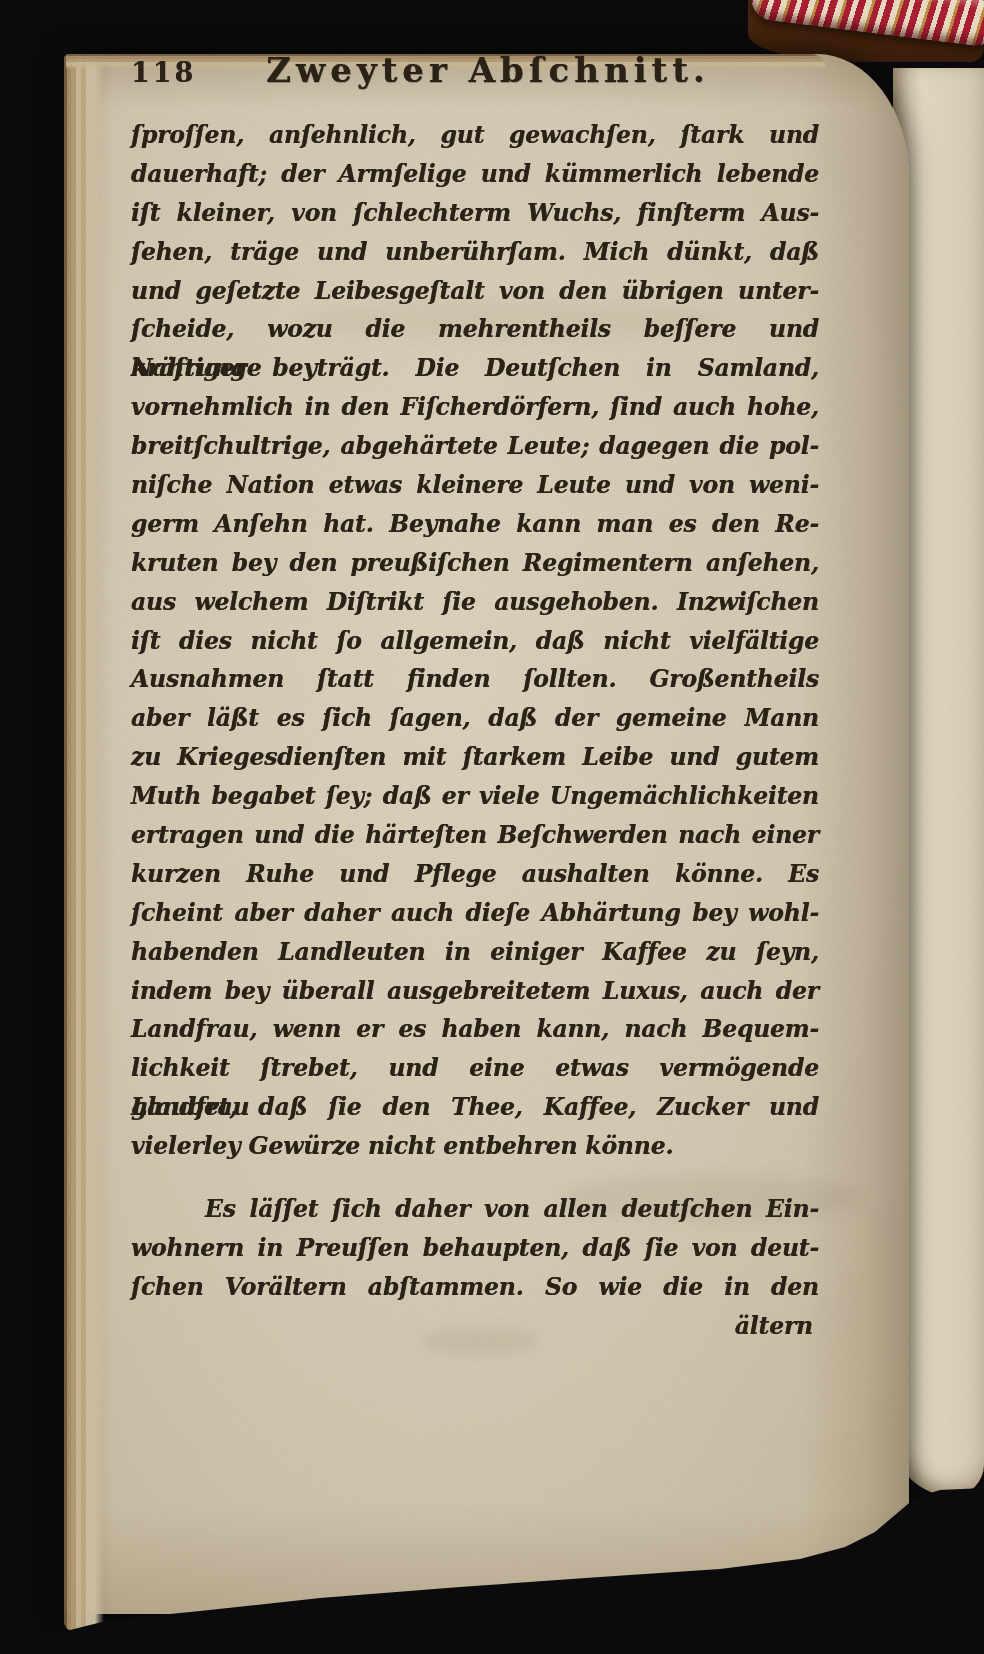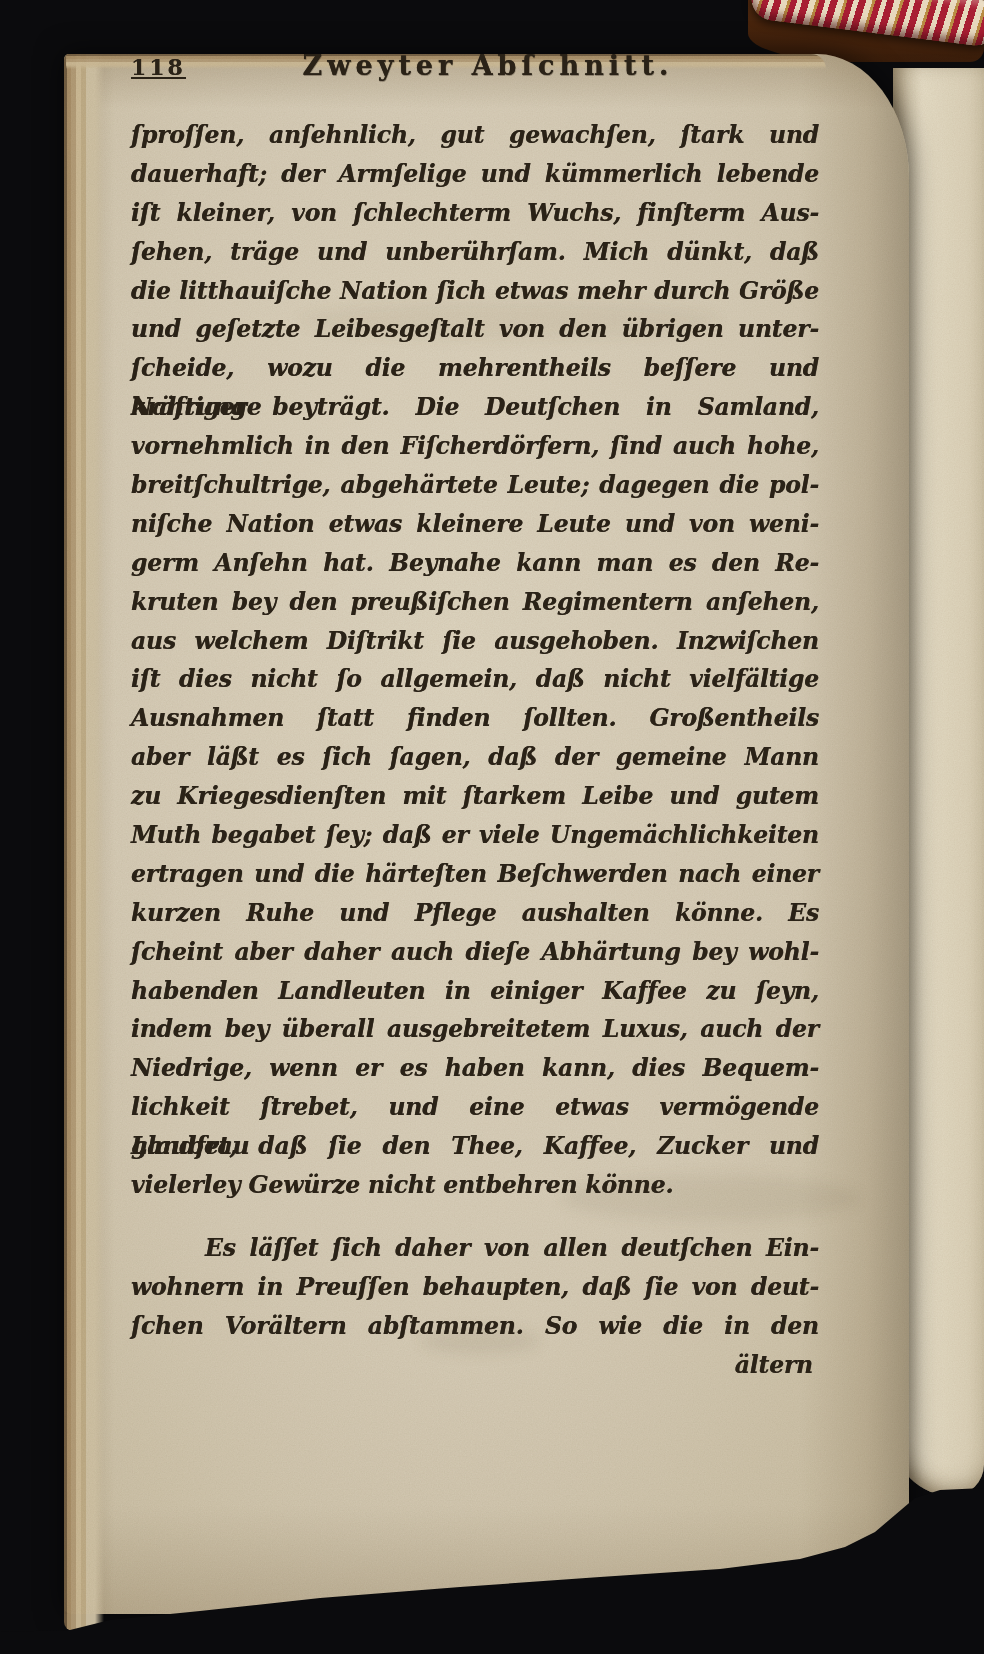--- a/index.html
+++ b/index.html
@@ -77,27 +77,26 @@
   .deckle{
     position:absolute;left:0;top:1480px;width:984px;height:174px;
     background:var(--background,#0b0b0d);
     clip-path:polygon(0 152px,70px 150px,110px 140px,200px 131px,320px 118px,460px 107px,600px 97px,720px 89px,800px 79px,845px 67px,875px 52px,895px 35px,915px 18px,940px 10px,984px 8px,984px 174px,0 174px);
   }
 
   
   .text-block{position:absolute;left:131px;top:50px;width:688px;color:var(--ink,#2a2217);}
   .page-header{display:flex;align-items:baseline;height:46px;}
   .page-number{
-    font-size:22px;font-weight:700;letter-spacing:3px;width:96px;flex:0 0 96px;
+    font-size:27px;font-weight:700;letter-spacing:3px;width:96px;flex:0 0 96px;
     text-shadow:0 0 .6px rgba(42,34,23,.8);
-    text-decoration:underline;
   }
   .running-title{
     flex:1;text-align:center;padding-right:70px;
-    font-size:27px;font-weight:700;letter-spacing:5px;
+    font-size:34px;font-weight:700;letter-spacing:5px;
     text-shadow:0 0 .7px rgba(42,34,23,.85), .5px .5px 0 rgba(42,34,23,.3);
   }
   .body-text{margin-top:20px;font-size:23.5px;font-weight:700;letter-spacing:-.2px;
     text-shadow:0 0 .6px rgba(42,34,23,.75), .4px .4px 0 rgba(42,34,23,.22);font-style:italic;}
   .line{line-height:38.9px;height:38.9px;text-align:justify;text-align-last:justify;white-space:normal;}
   .line.no-just{text-align:right;text-align-last:left;}
   .line.indent{padding-left:74px;}
   .para2{margin-top:24px;}
   .catchword-row{line-height:38.9px;height:38.9px;text-align:right;padding-right:6px;}
 </style>
@@ -132,41 +131,40 @@
       <span class="page-number">118</span>
       <span class="running-title">Zweyter Abſchnitt.</span>
     </div>
 
     <div class="body-text">
       <div>
         <div class="line">ſproſſen, anſehnlich, gut gewachſen, ſtark und</div>
         <div class="line">dauerhaft; der Armſelige und kümmerlich lebende</div>
         <div class="line">iſt kleiner, von ſchlechterm Wuchs, finſterm Aus-</div>
         <div class="line">ſehen, träge und unberührſam. Mich dünkt, daß</div>
-        <div class="line">die litthauiſche Nation ſich etwas mehr durch Größe</div>
         <div class="line">und geſetzte Leibesgeſtalt von den übrigen unter-</div>
         <div class="line">ſcheide, wozu die mehrentheils beſſere und kräftigere</div>
         <div class="line">Nahrung beyträgt. Die Deutſchen in Samland,</div>
         <div class="line">vornehmlich in den Fiſcherdörfern, ſind auch hohe,</div>
         <div class="line">breitſchultrige, abgehärtete Leute; dagegen die pol-</div>
         <div class="line">niſche Nation etwas kleinere Leute und von weni-</div>
         <div class="line">germ Anſehn hat. Beynahe kann man es den Re-</div>
         <div class="line">kruten bey den preußiſchen Regimentern anſehen,</div>
         <div class="line">aus welchem Diſtrikt ſie ausgehoben. Inzwiſchen</div>
         <div class="line">iſt dies nicht ſo allgemein, daß nicht vielfältige</div>
         <div class="line">Ausnahmen ſtatt finden ſollten. Großentheils</div>
         <div class="line">aber läßt es ſich ſagen, daß der gemeine Mann</div>
         <div class="line">zu Kriegesdienſten mit ſtarkem Leibe und gutem</div>
         <div class="line">Muth begabet ſey; daß er viele Ungemächlichkeiten</div>
         <div class="line">ertragen und die härteſten Beſchwerden nach einer</div>
         <div class="line">kurzen Ruhe und Pflege aushalten könne. Es</div>
         <div class="line">ſcheint aber daher auch dieſe Abhärtung bey wohl-</div>
         <div class="line">habenden Landleuten in einiger Kaffee zu ſeyn,</div>
         <div class="line">indem bey überall ausgebreitetem Luxus, auch der</div>
-        <div class="line">Niedrige, wenn er es haben kann, dies Bequem-</div>
+        <div class="line">Landfrau, wenn er es haben kann, nach Bequem-</div>
         <div class="line">lichkeit ſtrebet, und eine etwas vermögende Landfrau</div>
         <div class="line">glaubet, daß ſie den Thee, Kaffee, Zucker und</div>
         <div class="line no-just">vielerley Gewürze nicht entbehren könne.</div>
       </div>
 
       <div class="para2">
         <div class="line indent">Es läſſet ſich daher von allen deutſchen Ein-</div>
         <div class="line">wohnern in Preuſſen behaupten, daß ſie von deut-</div>
         <div class="line">ſchen Vorältern abſtammen. So wie die in den</div>
       </div>

